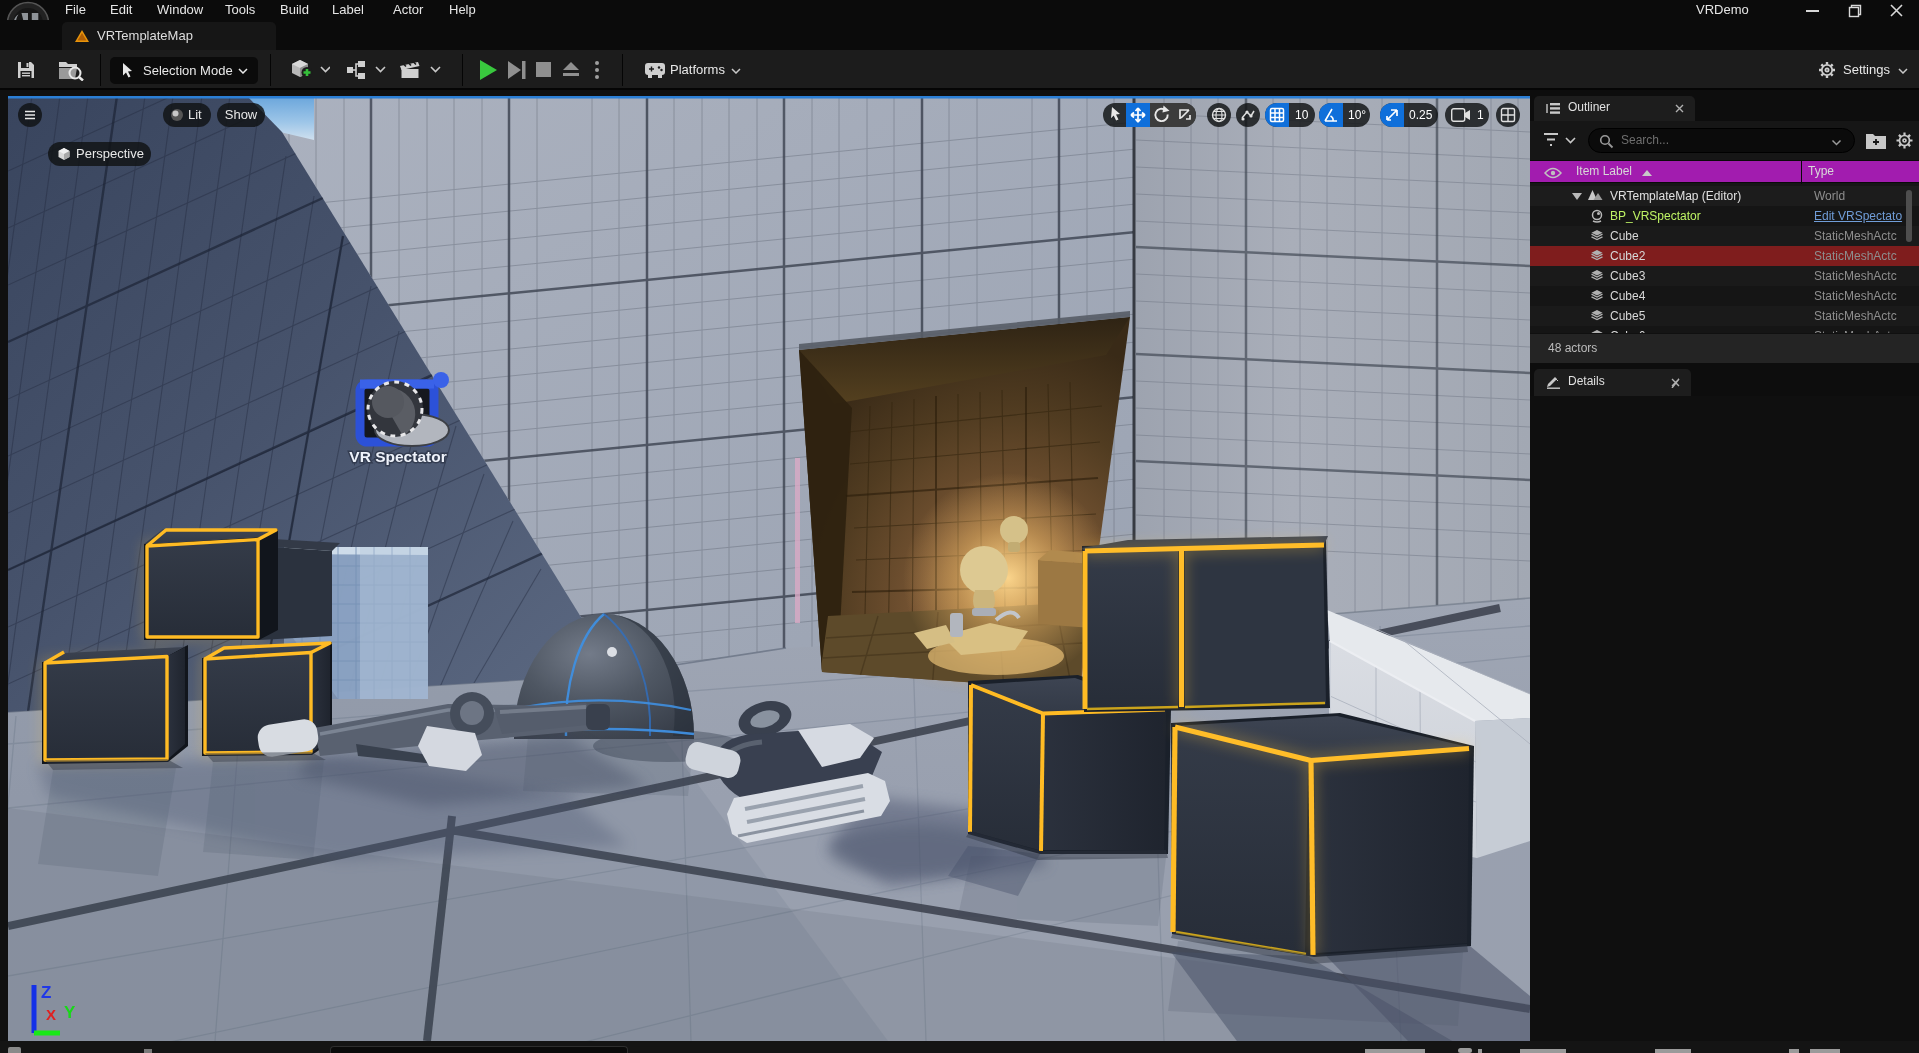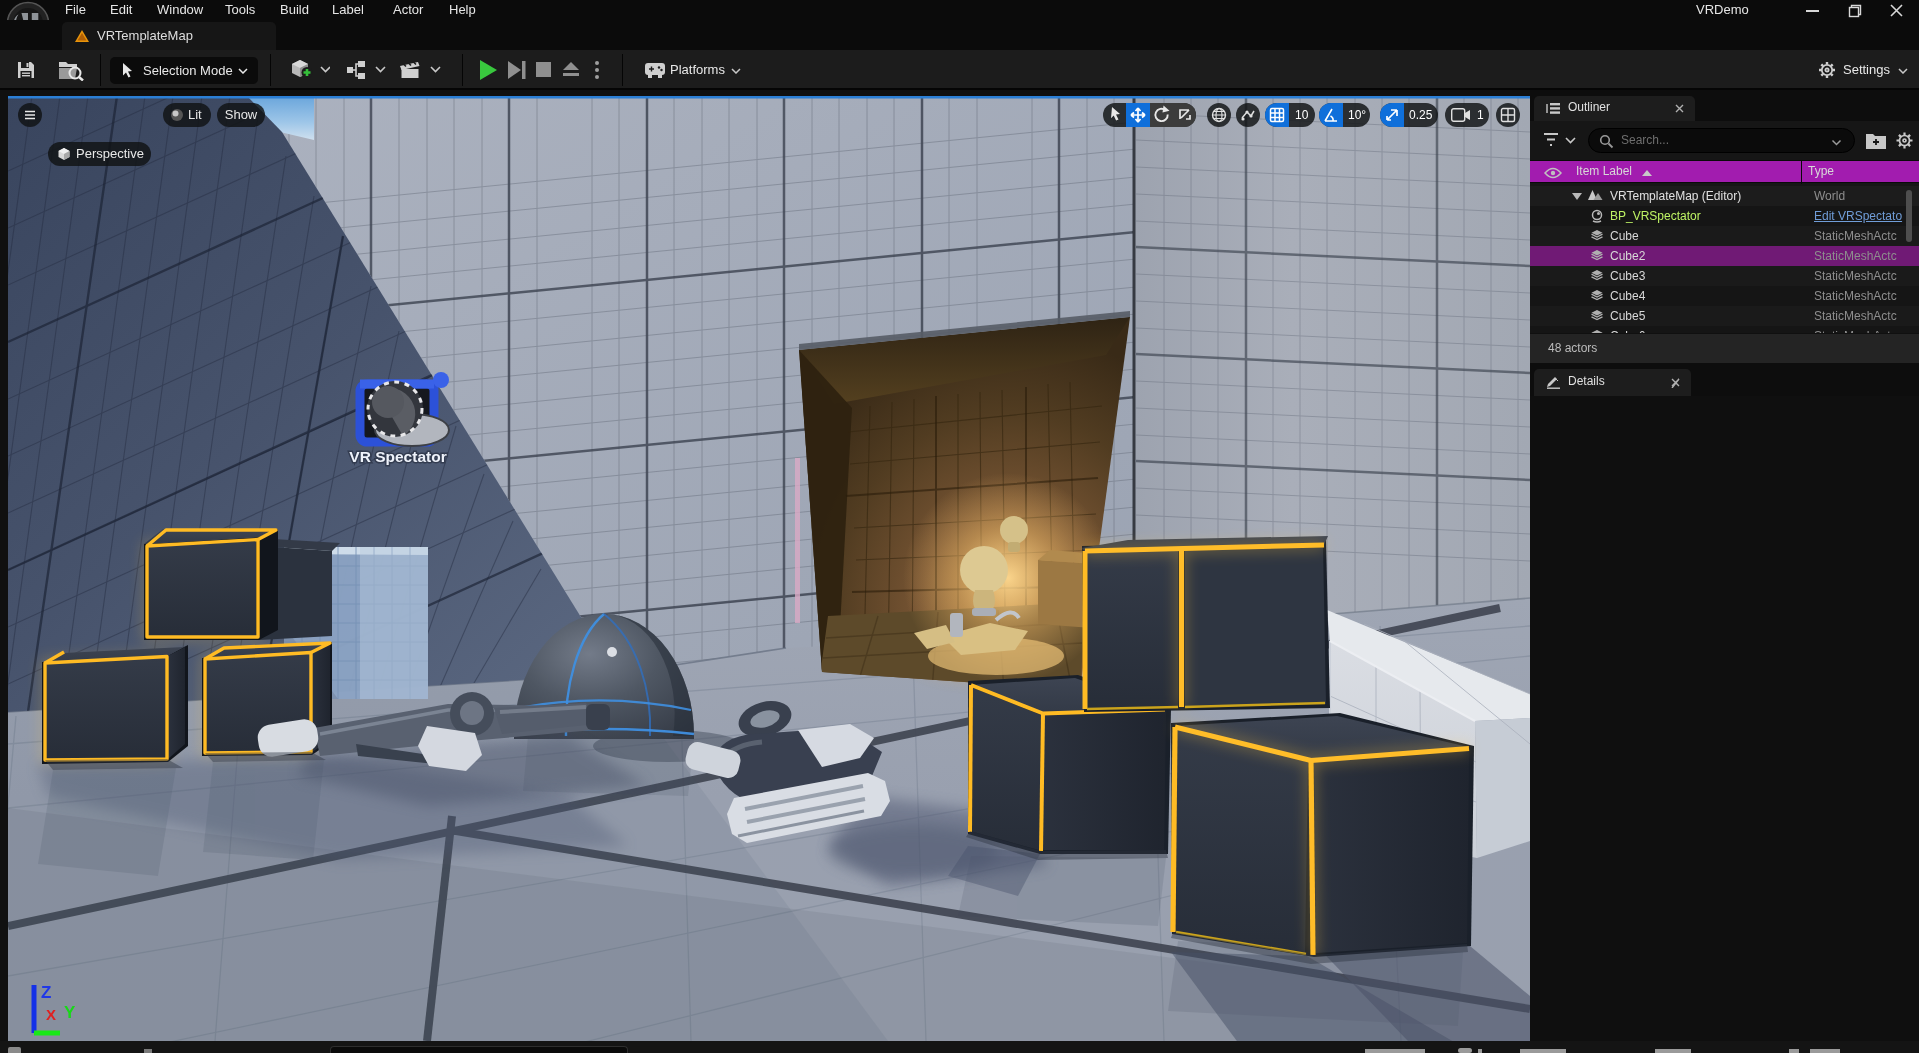--- a/index.html
+++ b/index.html
@@ -712,21 +712,21 @@
     <span class="abs" style="left:284px; color:#709dd8; text-decoration:underline;">Edit VRSpectato</span>
   </div>
   <div class="row" style="top:136px; background:#1a1a1a;">
     <svg class="abs" style="left:60px; top:3px;" width="14" height="14" viewBox="0 0 14 14">
         <path d="M7 1 l5.5 2.8 L7 6.6 1.5 3.8 Z" fill="#b0b0b0"></path>
         <path d="M1.5 5.2 L7 8 l5.5 -2.8 M1.5 7.8 L7 10.6 l5.5 -2.8" stroke="#b0b0b0" stroke-width="1.3" fill="none"></path>
       </svg>
     <span class="abs" style="left:80px; color:#d8d8d8;">Cube</span>
     <span class="abs" style="left:284px; color:#8e8e8e;">StaticMeshActc</span>
   </div>
-  <div class="row" style="top:156px; background:#701a75;">
+  <div class="row" style="top:156px; background:#7f1d1d;">
     <svg class="abs" style="left:60px; top:3px;" width="14" height="14" viewBox="0 0 14 14">
         <path d="M7 1 l5.5 2.8 L7 6.6 1.5 3.8 Z" fill="#b0b0b0"></path>
         <path d="M1.5 5.2 L7 8 l5.5 -2.8 M1.5 7.8 L7 10.6 l5.5 -2.8" stroke="#b0b0b0" stroke-width="1.3" fill="none"></path>
       </svg>
     <span class="abs" style="left:80px; color:#d8d8d8;">Cube2</span>
     <span class="abs" style="left:284px; color:#8e8e8e;">StaticMeshActc</span>
   </div>
   <div class="row" style="top:176px; background:#1a1a1a;">
     <svg class="abs" style="left:60px; top:3px;" width="14" height="14" viewBox="0 0 14 14">
         <path d="M7 1 l5.5 2.8 L7 6.6 1.5 3.8 Z" fill="#b0b0b0"></path>

